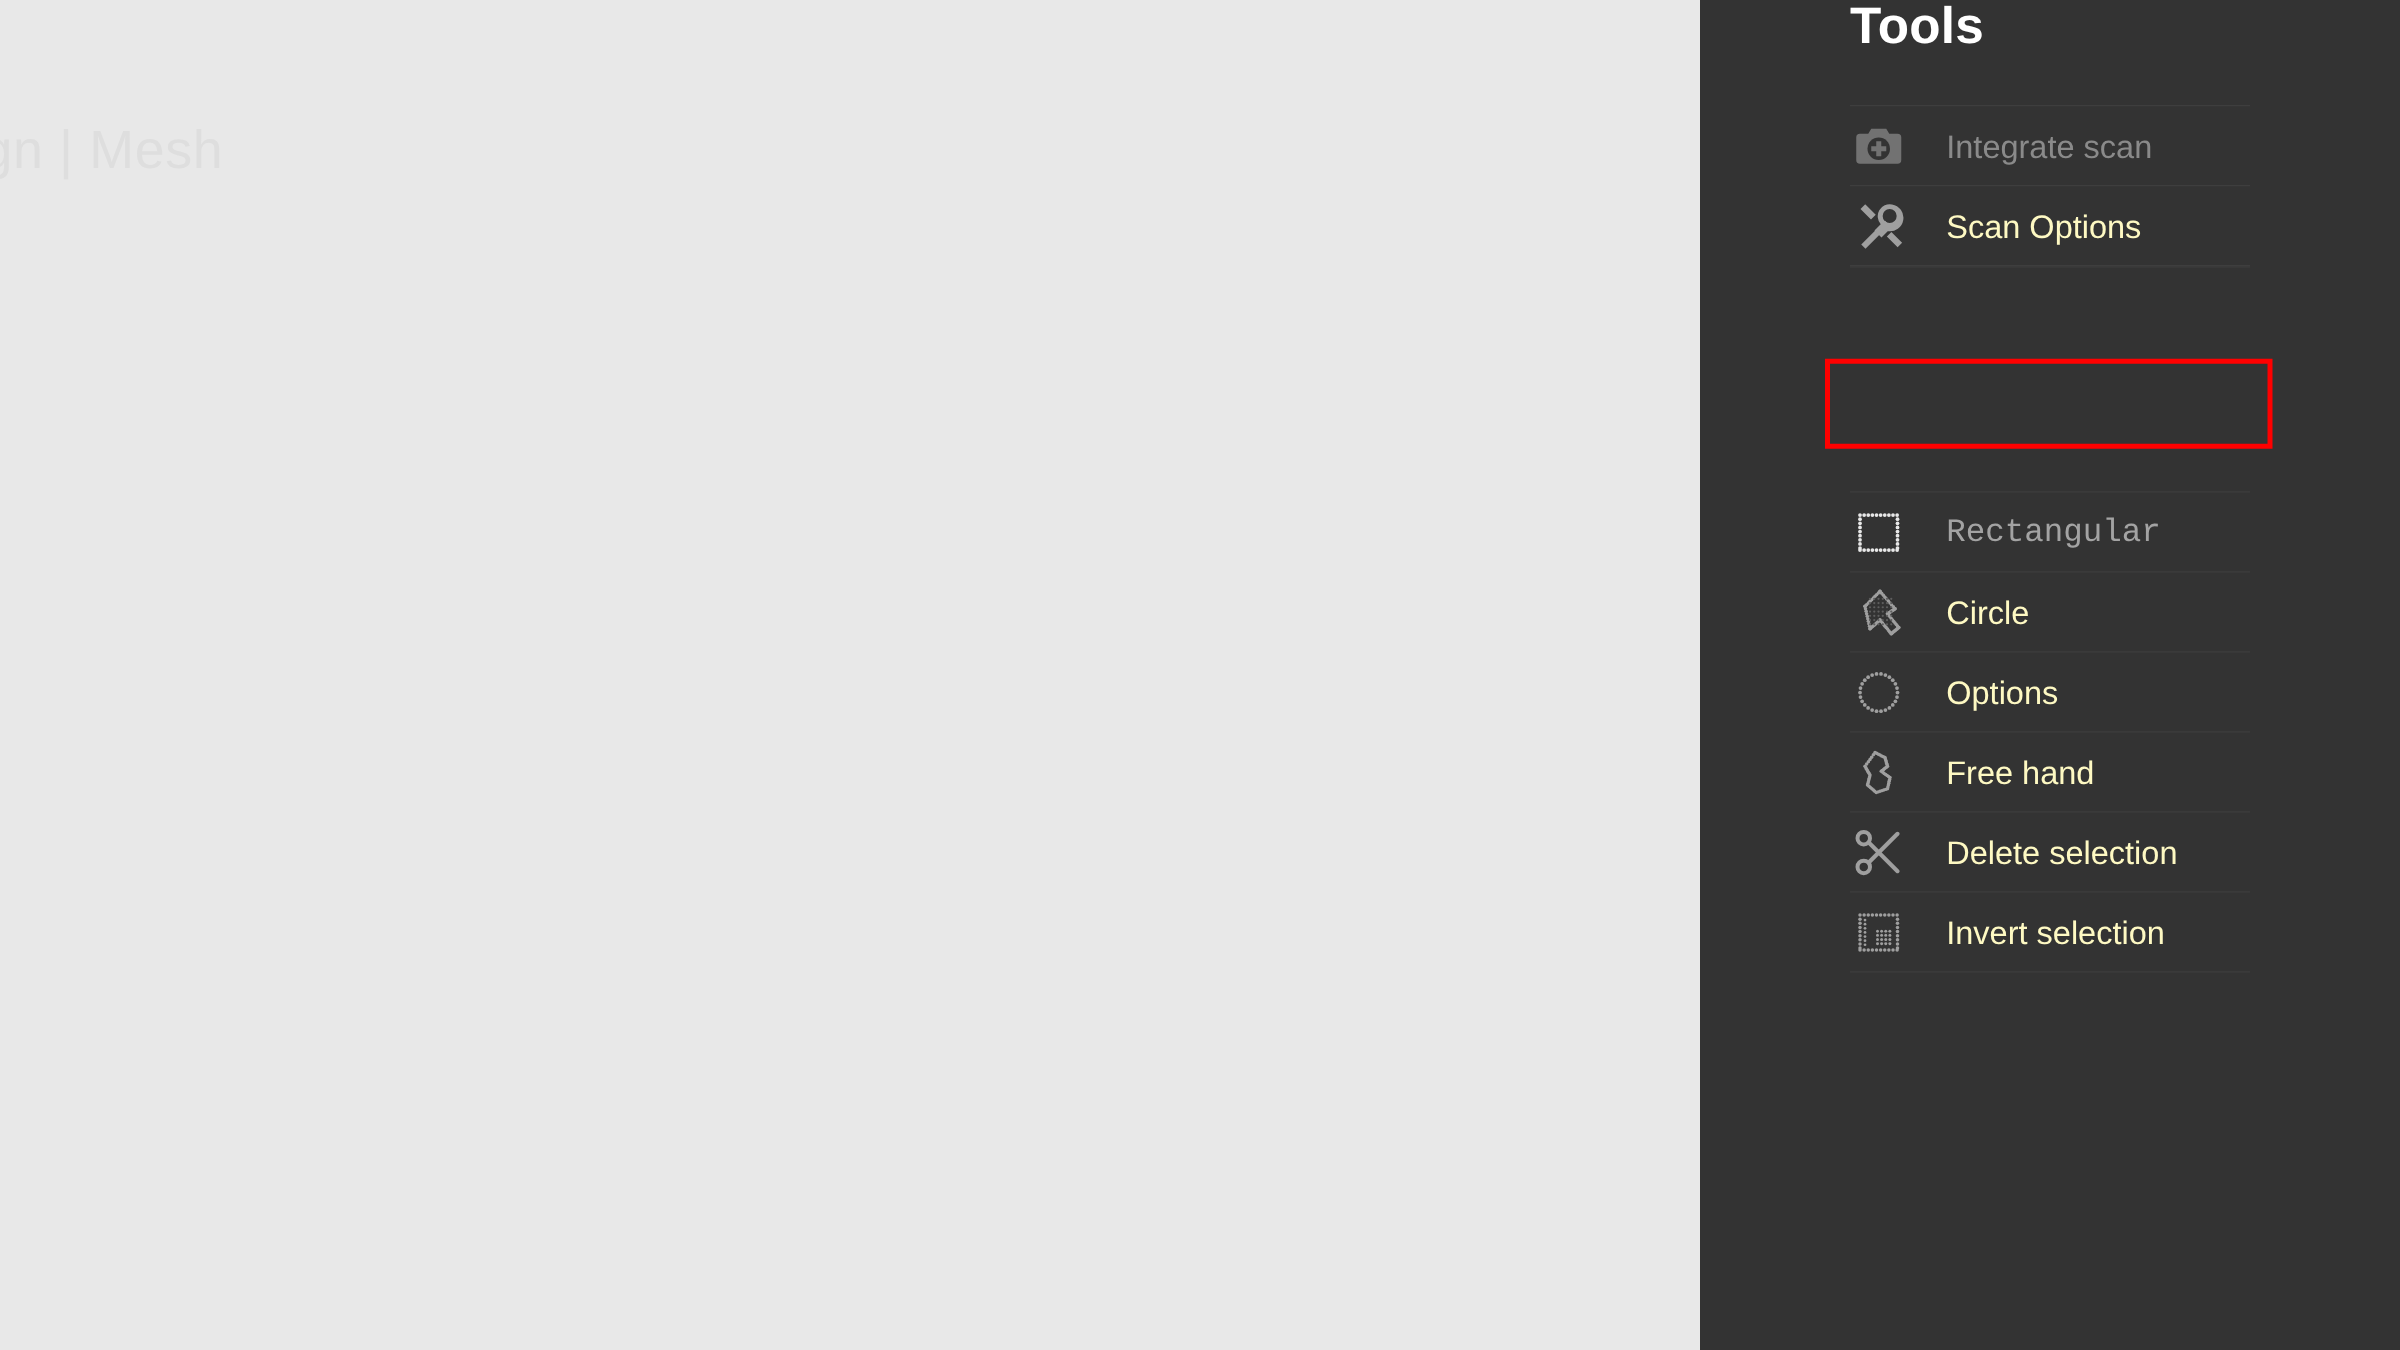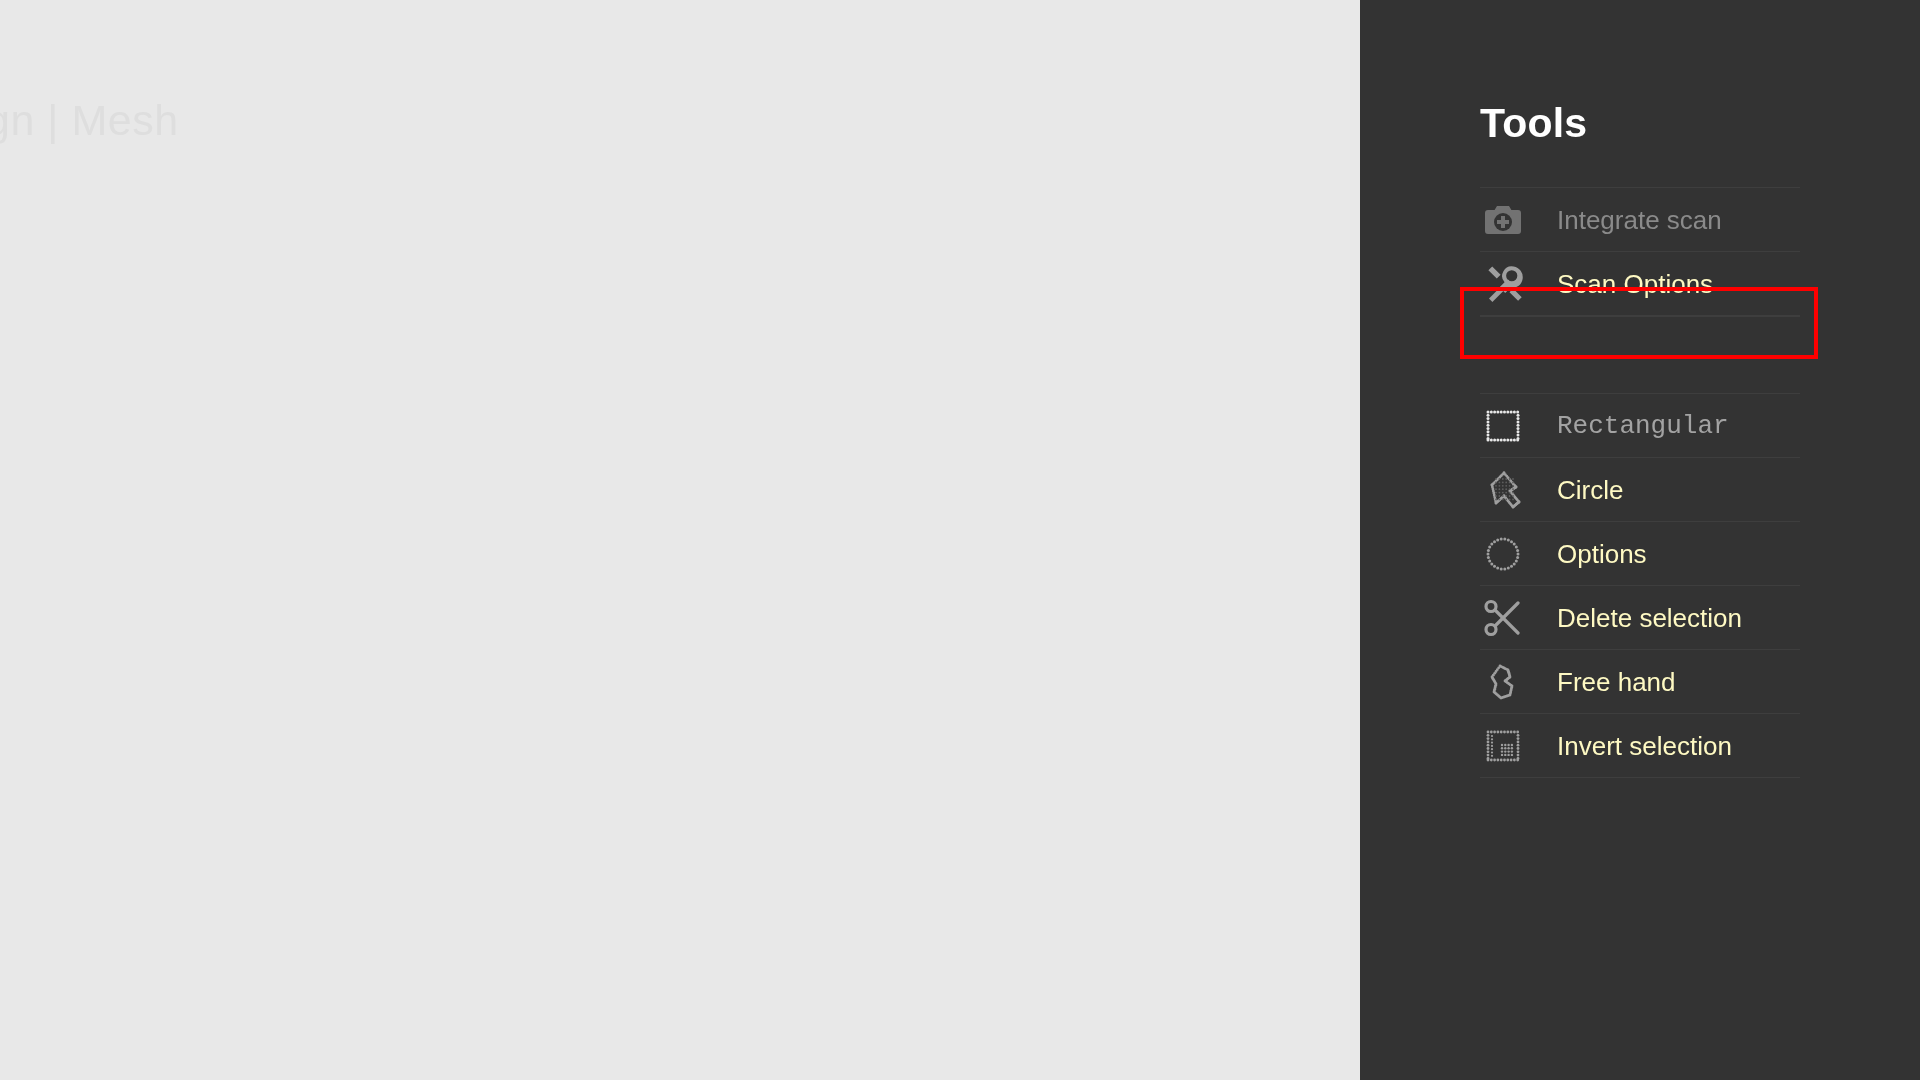--- a/index.html
+++ b/index.html
@@ -59,21 +59,21 @@
 
   .section-title {
     margin: 0;
     padding: 0 0 0 120px;
     font-size: 41px;
     font-weight: 700;
     color: #ffffff;
     line-height: 1;
     letter-spacing: 0.2px;
   }
-  .section-tools .section-title { padding-top: 103px; }
+  .section-tools .section-title { }
   .section-selection .section-title { padding-top: 72px; }
 
   .divider {
     height: 1px;
     background: #3e3e3e;
     margin: 0 0 0 120px;
     width: 320px;
   }
   .divider-top-tools { margin-top: 43px; }
   .divider-top-selection { margin-top: 43px; }
@@ -388,34 +388,20 @@
                 <circle cx="36.3" cy="16.0" r="1.5" fill="#c9c9c9"></circle>
                 <circle cx="37.6" cy="19.4" r="1.5" fill="#c9c9c9"></circle>
               </svg>
             </span>
             <span class="item-label">Options</span>
             <span class="row-divider"></span>
           </li>
           <li class="menu-item state-norm">
             <span class="icon-slot">
               <svg width="46" height="46" viewBox="0 0 46 46" xmlns="http://www.w3.org/2000/svg">
-                <g fill="none" stroke="#c9c9c9" stroke-width="3.2" stroke-linecap="round">
-                  <circle cx="11" cy="11.5" r="5"></circle>
-                  <circle cx="11" cy="34.5" r="5"></circle>
-                  <line x1="15" y1="15" x2="38" y2="38"></line>
-                  <line x1="15" y1="31" x2="38" y2="8"></line>
-                </g>
-              </svg>
-            </span>
-            <span class="item-label">Delete selection</span>
-            <span class="row-divider"></span>
-          </li>
-          <li class="menu-item state-norm">
-            <span class="icon-slot">
-              <svg width="46" height="46" viewBox="0 0 46 46" xmlns="http://www.w3.org/2000/svg">
                 <circle cx="20.0" cy="7.0" r="1.4" fill="#c9c9c9"></circle>
                 <circle cx="21.3" cy="7.7" r="1.4" fill="#c9c9c9"></circle>
                 <circle cx="22.7" cy="8.3" r="1.4" fill="#c9c9c9"></circle>
                 <circle cx="24.0" cy="9.0" r="1.4" fill="#c9c9c9"></circle>
                 <circle cx="25.3" cy="9.7" r="1.4" fill="#c9c9c9"></circle>
                 <circle cx="26.7" cy="10.3" r="1.4" fill="#c9c9c9"></circle>
                 <circle cx="28.0" cy="11.0" r="1.4" fill="#c9c9c9"></circle>
                 <circle cx="28.3" cy="12.2" r="1.4" fill="#c9c9c9"></circle>
                 <circle cx="28.7" cy="13.3" r="1.4" fill="#c9c9c9"></circle>
                 <circle cx="29.0" cy="14.5" r="1.4" fill="#c9c9c9"></circle>
@@ -470,20 +456,34 @@
                 <circle cx="17.3" cy="10.7" r="1.4" fill="#c9c9c9"></circle>
                 <circle cx="18.7" cy="8.8" r="1.4" fill="#c9c9c9"></circle>
               </svg>
             </span>
             <span class="item-label">Free hand</span>
             <span class="row-divider"></span>
           </li>
           <li class="menu-item state-norm">
             <span class="icon-slot">
               <svg width="46" height="46" viewBox="0 0 46 46" xmlns="http://www.w3.org/2000/svg">
+                <g fill="none" stroke="#c9c9c9" stroke-width="3.2" stroke-linecap="round">
+                  <circle cx="11" cy="11.5" r="5"></circle>
+                  <circle cx="11" cy="34.5" r="5"></circle>
+                  <line x1="15" y1="15" x2="38" y2="38"></line>
+                  <line x1="15" y1="31" x2="38" y2="8"></line>
+                </g>
+              </svg>
+            </span>
+            <span class="item-label">Delete selection</span>
+            <span class="row-divider"></span>
+          </li>
+          <li class="menu-item state-norm">
+            <span class="icon-slot">
+              <svg width="46" height="46" viewBox="0 0 46 46" xmlns="http://www.w3.org/2000/svg">
                 <circle cx="8" cy="9" r="1.4" fill="#c9c9c9"></circle>
                 <circle cx="8" cy="37" r="1.4" fill="#c9c9c9"></circle>
                 <circle cx="11.3" cy="9" r="1.4" fill="#c9c9c9"></circle>
                 <circle cx="11.3" cy="37" r="1.4" fill="#c9c9c9"></circle>
                 <circle cx="14.600000000000001" cy="9" r="1.4" fill="#c9c9c9"></circle>
                 <circle cx="14.600000000000001" cy="37" r="1.4" fill="#c9c9c9"></circle>
                 <circle cx="17.900000000000002" cy="9" r="1.4" fill="#c9c9c9"></circle>
                 <circle cx="17.900000000000002" cy="37" r="1.4" fill="#c9c9c9"></circle>
                 <circle cx="21.200000000000003" cy="9" r="1.4" fill="#c9c9c9"></circle>
                 <circle cx="21.200000000000003" cy="37" r="1.4" fill="#c9c9c9"></circle>

